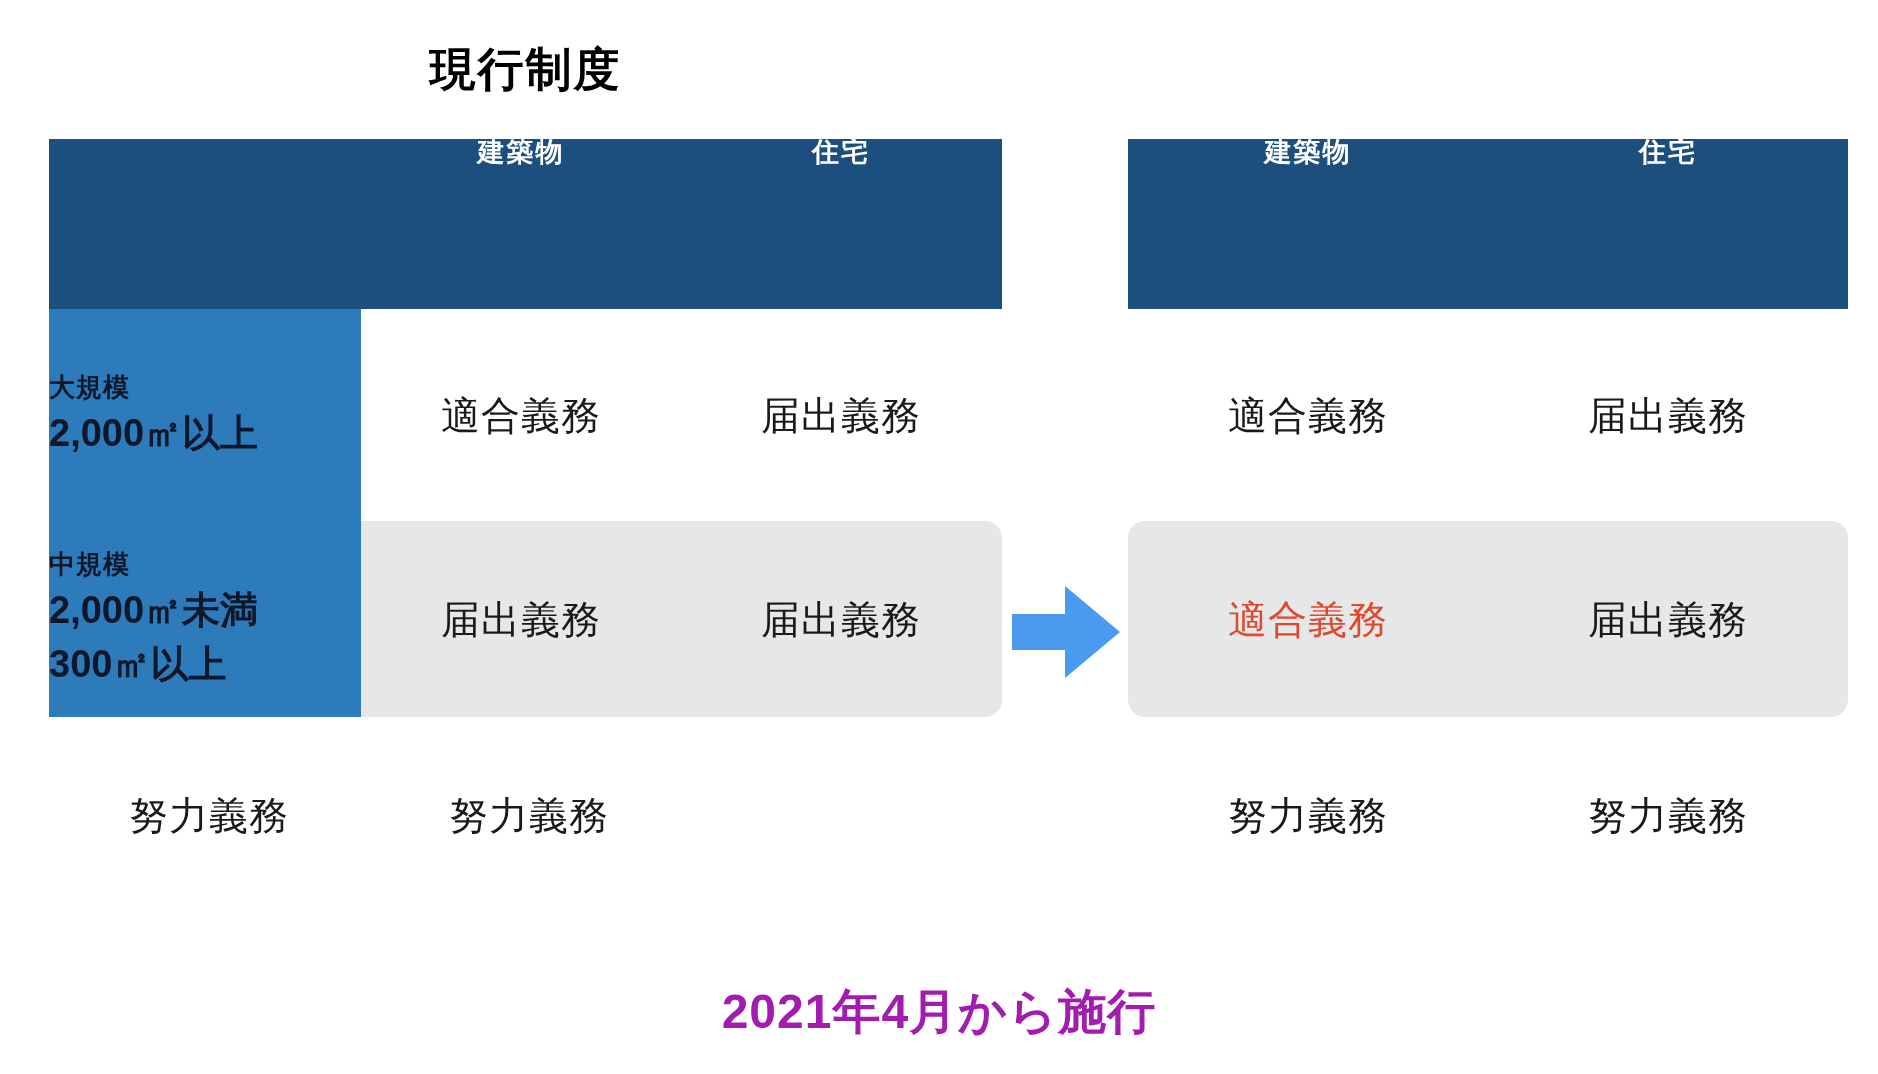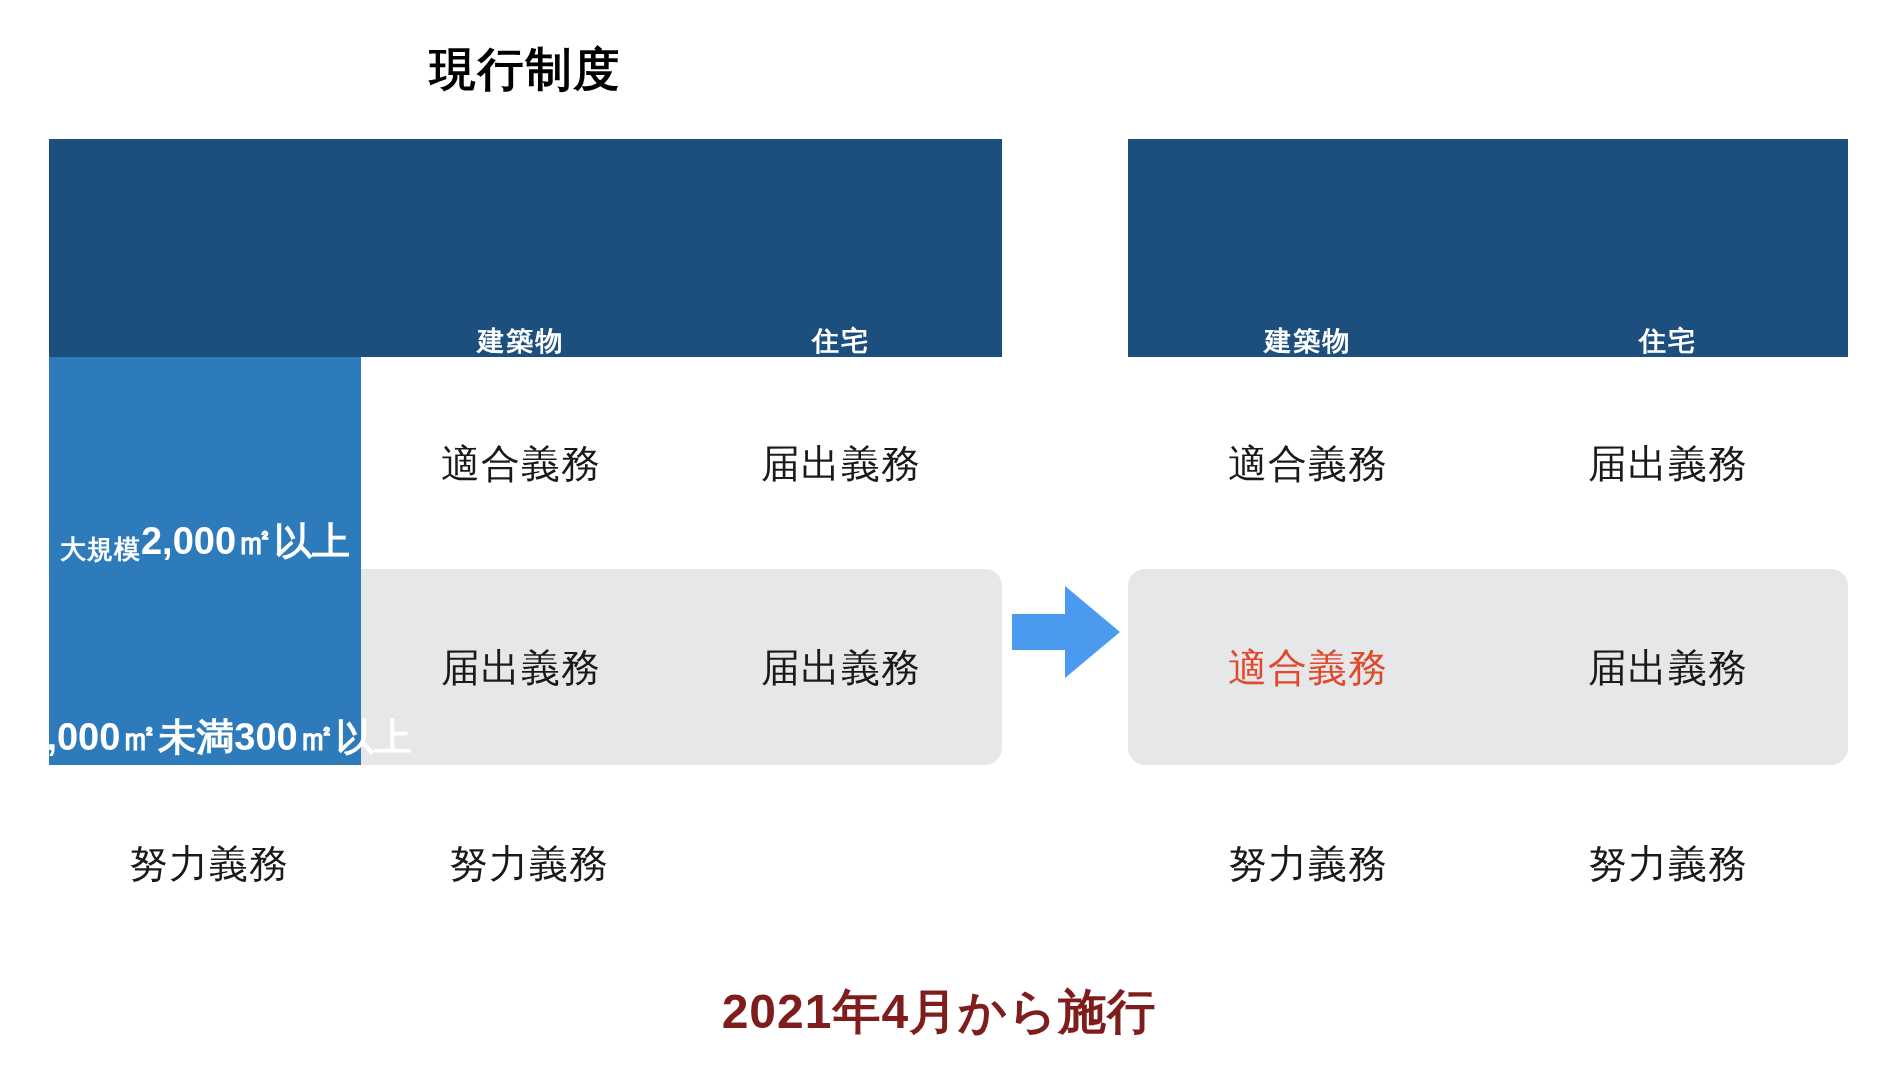--- a/index.html
+++ b/index.html
@@ -37,25 +37,24 @@
 
   
   .table {
     position: absolute;
   }
   #table-left  { left: 49px;   top: 123px; width: 953px; }
   #table-right { left: 1128px; top: 123px; width: 720px; }
 
   .thead {
     position: relative;
-    height: 218px;
+    height: 170px;
     background: #1C4E7E;
     display: flex;
-    align-items: flex-end;
-    font-family: Liberation Mono, monospace;
+    align-items: flex-start;
   }
   #table-left .thead  { padding-left: 312px; box-sizing: border-box; }
   #table-right .thead { padding-left: 0; }
 
   .th {
     color: #ffffff;
     font-size: 27px;
     font-weight: 700;
     letter-spacing: 2px;
     text-align: center;
@@ -74,24 +73,24 @@
   .row.r1 { height: 212px; }
   .row.r2 { height: 196px; }
   .row.r3 { height: 196px; }
   .row.alt { background: #E6E7E9; border-radius: 17px; }
 
   .rowlabel {
     width: 312px;
     flex: 0 0 312px;
     align-self: stretch;
     background: #2E7BBC;
-    color: #ffffff;
+    color: #0f172a;
     display: flex;
-    flex-direction: row;
-    align-items: flex-end;
+    flex-direction: column;
+    align-items: flex-start;
     justify-content: center;
     box-sizing: border-box;
   }
   .rowlabel .l-main {
     font-size: 26px;
     font-weight: 700;
     letter-spacing: 1px;
     line-height: 1.45;
   }
   .rowlabel .l-sub {
@@ -125,21 +124,21 @@
 
   
   #footer {
     position: absolute;
     left: 0;
     top: 972px;
     width: 1878px;
     text-align: center;
     font-size: 48px;
     font-weight: 700;
-    color: #7f1d1d;
+    color: #a21caf;
     letter-spacing: 1px;
     line-height: 1;
   }
 </style>
 </head>
 <body>
 
 <div id="stage">
 
   <div class="panel-title" id="title-left">現行制度</div>

